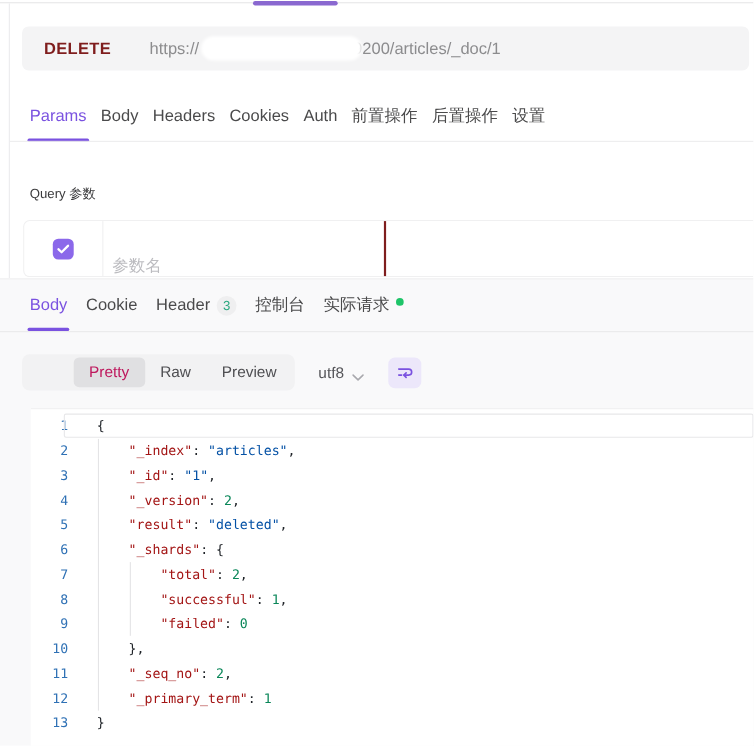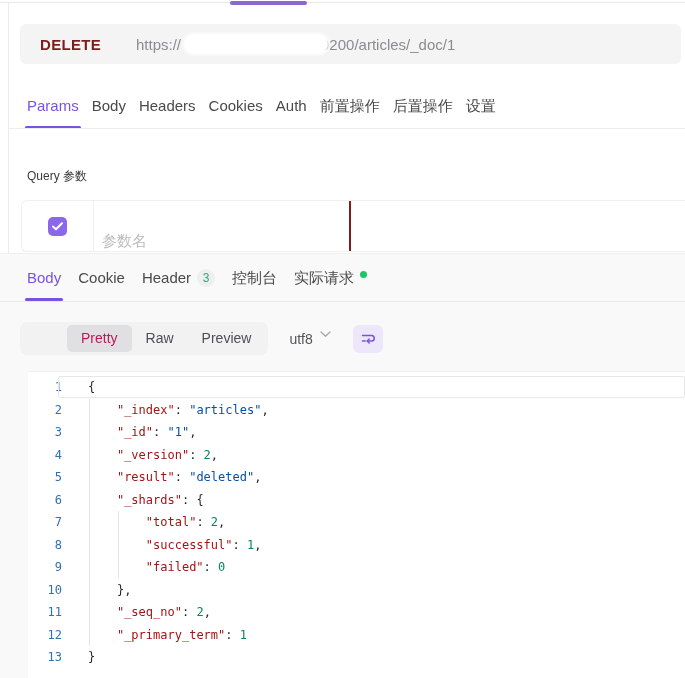--- a/index.html
+++ b/index.html
@@ -58,21 +58,21 @@
   .dot { width:7px; height:7px; border-radius:50%; background:#1ec468; margin-top:-8px; }
   .resp-divider { position:absolute; top:47px; left:0; right:0; height:1px; background:#e9e9ea; }
 
   
   .toolbar { position:absolute; top:68px; left:20px; display:flex; align-items:center; }
   .segmented { background:#f2f2f3; border-radius:7px; padding:3px; display:flex; }
   .mode { padding:0 14px; height:27px; line-height:27px; font-size:14px; color:#4f4f52;
     border-radius:5px; cursor:pointer; }
   .mode.active { background:#e0e0e2; color:#be185d;margin-left:44px; }
   .encoding { margin-left:21px; font-size:14px; color:#56565a; display:flex;
-    align-items:flex-start; gap:7px; cursor:pointer; }
+    align-items:flex-end; gap:7px; cursor:pointer; }
   .wrap-btn { margin-left:22px; width:30px; height:28px; background:#ece7fa; border:none;
     border-radius:6px; display:flex; align-items:center; justify-content:center; cursor:pointer; }
 
   
   .editor { position:absolute; top:117px; left:28px; right:0; bottom:0; background:#fff;
     border-top:1px solid #f0f0f1; font-family:"DejaVu Sans Mono", monospace; font-size:12px;
     color:#1f2328; }
   .code-lines { position:relative; padding-top:4px; }
   .active-line { position:absolute; left:30px; right:0; top:4px; height:22px;
     border:1px solid #e7e7e9; border-radius:2px; }

